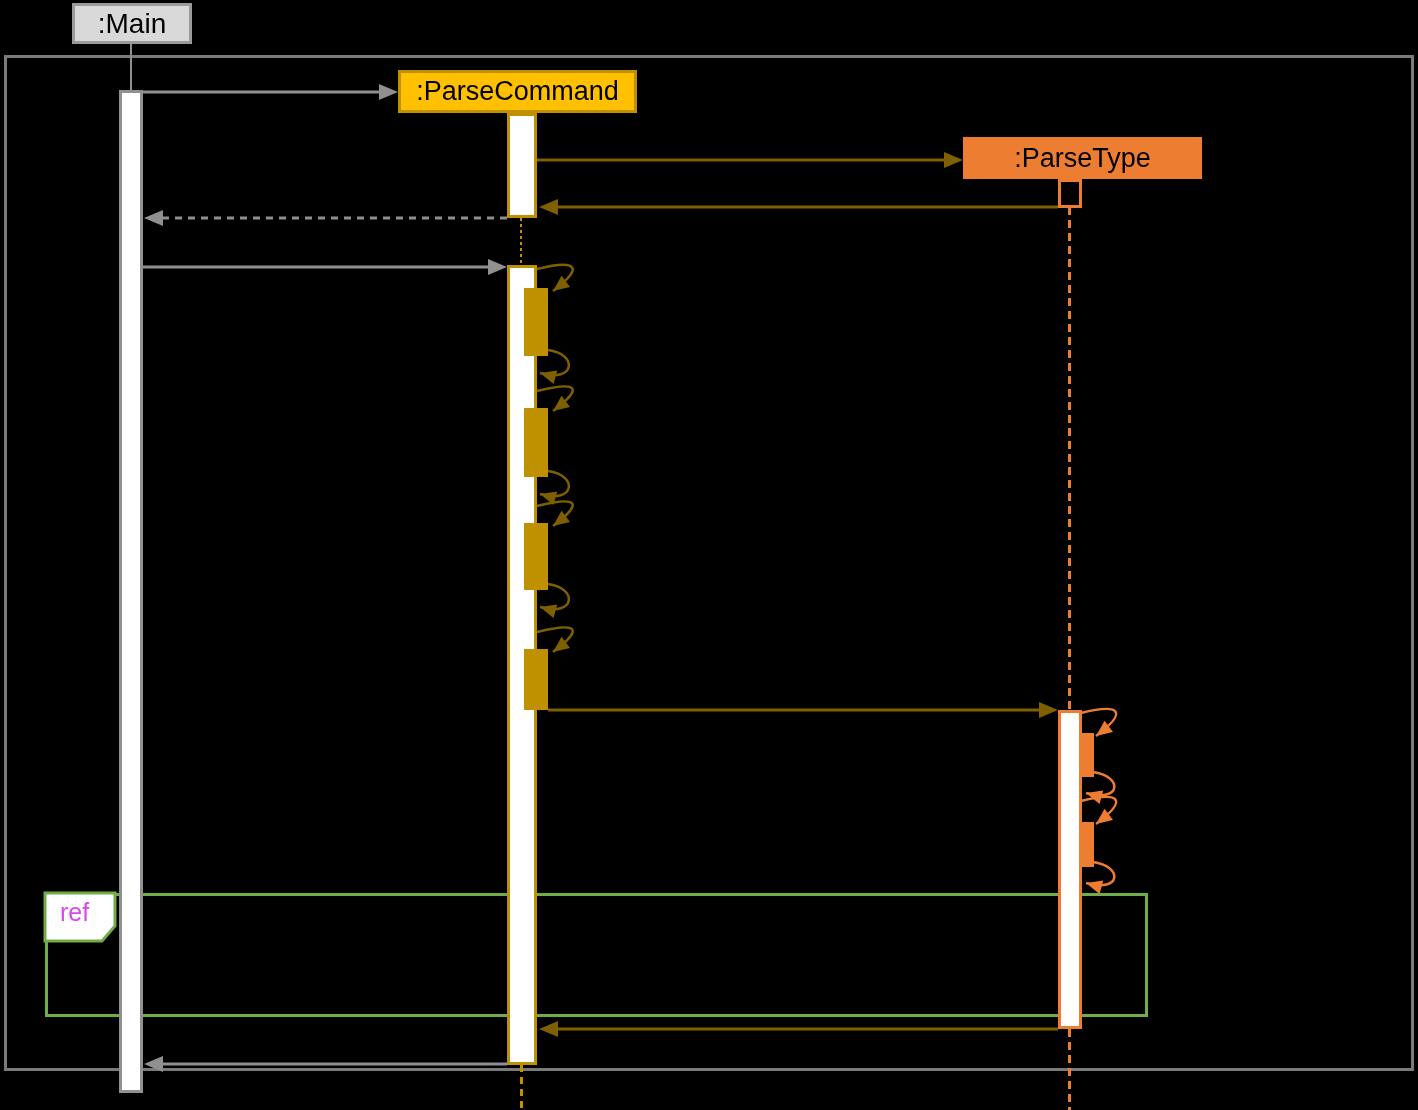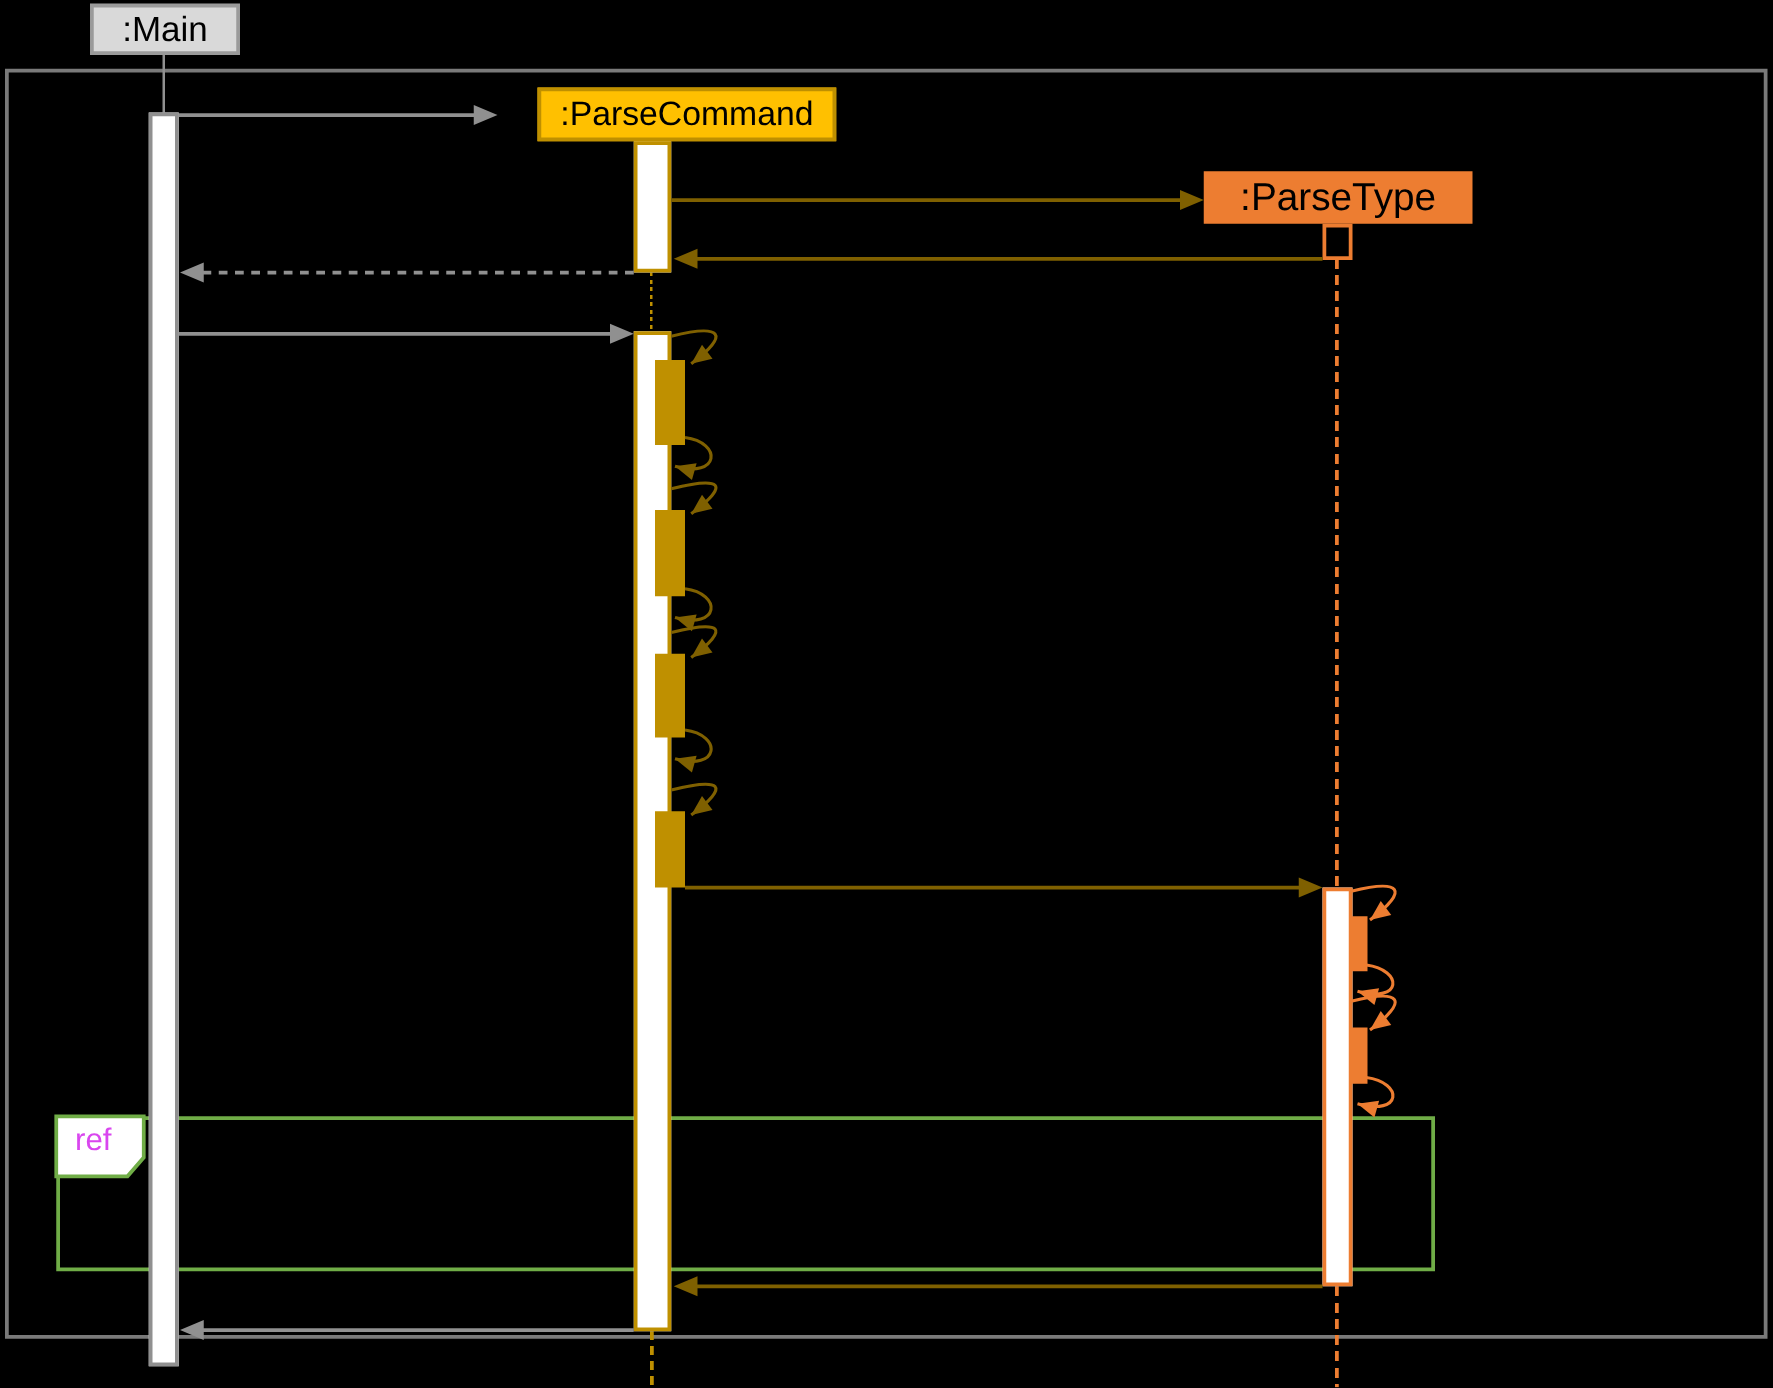--- a/index.html
+++ b/index.html
@@ -6,22 +6,22 @@
   #stage{
     position:relative;width:1418px;height:1110px;background:var(--bg,#000);
     font-family:"Liberation Sans",sans-serif;overflow:hidden;
   }
   .abs{position:absolute;box-sizing:border-box;}
   
   #frame{left:4px;top:55px;width:1410px;height:1016px;border:3px solid var(--frame,#7a7a7a);z-index:1;}
   
   .pbox{display:flex;align-items:center;justify-content:center;color:#000;z-index:6;}
   #main-box{left:72px;top:3px;width:120px;height:41px;background:var(--mainFill,#d9d9d9);border:3px solid var(--mainBorder,#9a9a9a);font-size:28px;}
-  #pc-box{left:398px;top:70px;width:239px;height:43px;background:var(--gold,#ffc000);border:3px solid var(--goldBorder,#bf9000);font-size:27px;margin-left:32px;}
-  #pt-box{left:963px;top:137px;width:215px;height:42px;background:var(--orange,#ed7d31);font-size:31px;}
+  #pc-box{left:398px;top:70px;width:239px;height:43px;background:var(--gold,#ffc000);border:3px solid var(--goldBorder,#bf9000);font-size:27px;}
+  #pt-box{left:963px;top:137px;width:239px;height:42px;background:var(--orange,#ed7d31);font-size:27px;}
   
   .lifeline{z-index:2;}
   #main-lifeline-top{left:130px;top:44px;width:2px;height:46px;background:var(--grayArrow,#909090);}
   #pc-lifeline-gap{left:520px;top:218px;width:2px;height:47px;
     background:repeating-linear-gradient(to bottom,var(--goldBorder,#bf9000) 0 3px,transparent 3px 6px);}
   #pc-lifeline-bottom{left:520px;top:1065px;width:3px;height:45px;
     background:repeating-linear-gradient(to bottom,var(--goldBorder,#bf9000) 0 7px,transparent 7px 12px);}
   #pt-lifeline-mid{left:1068px;top:207px;width:3px;height:503px;
     background:repeating-linear-gradient(to bottom,var(--orange,#ed7d31) 0 8px,transparent 8px 13px);}
   #pt-lifeline-bottom{left:1068px;top:1029px;width:3px;height:81px;

